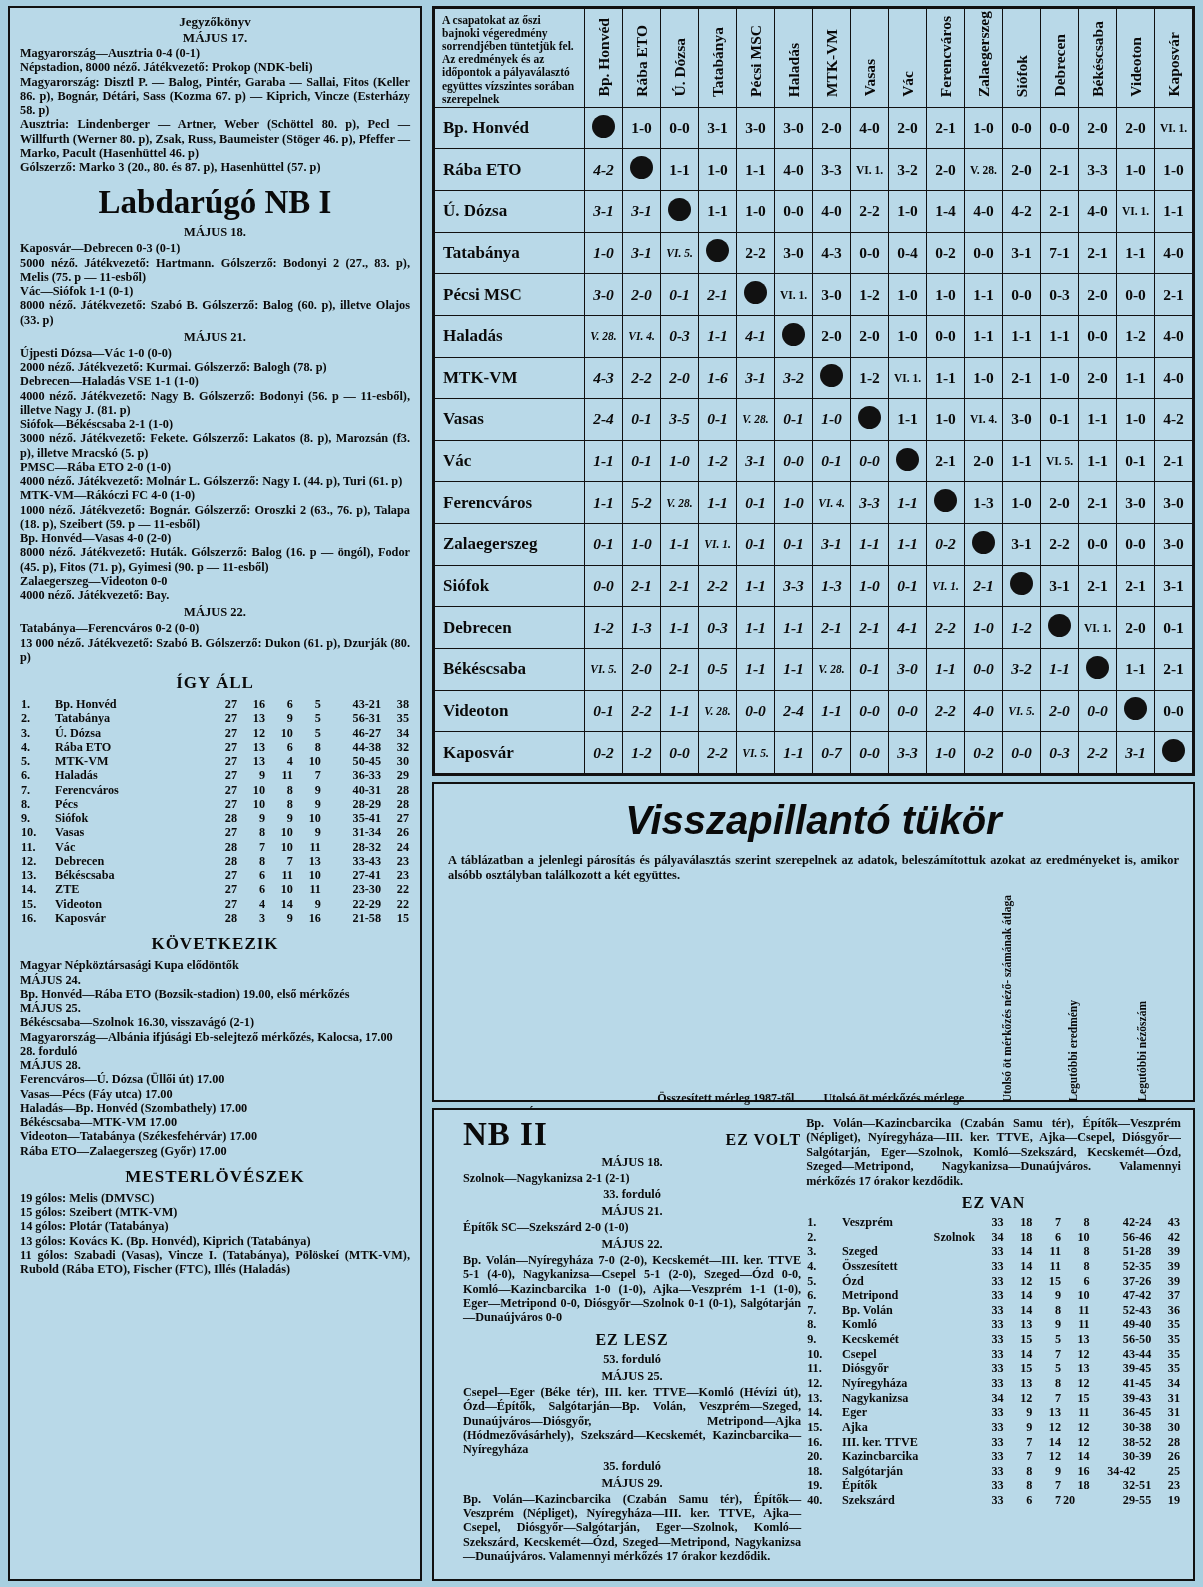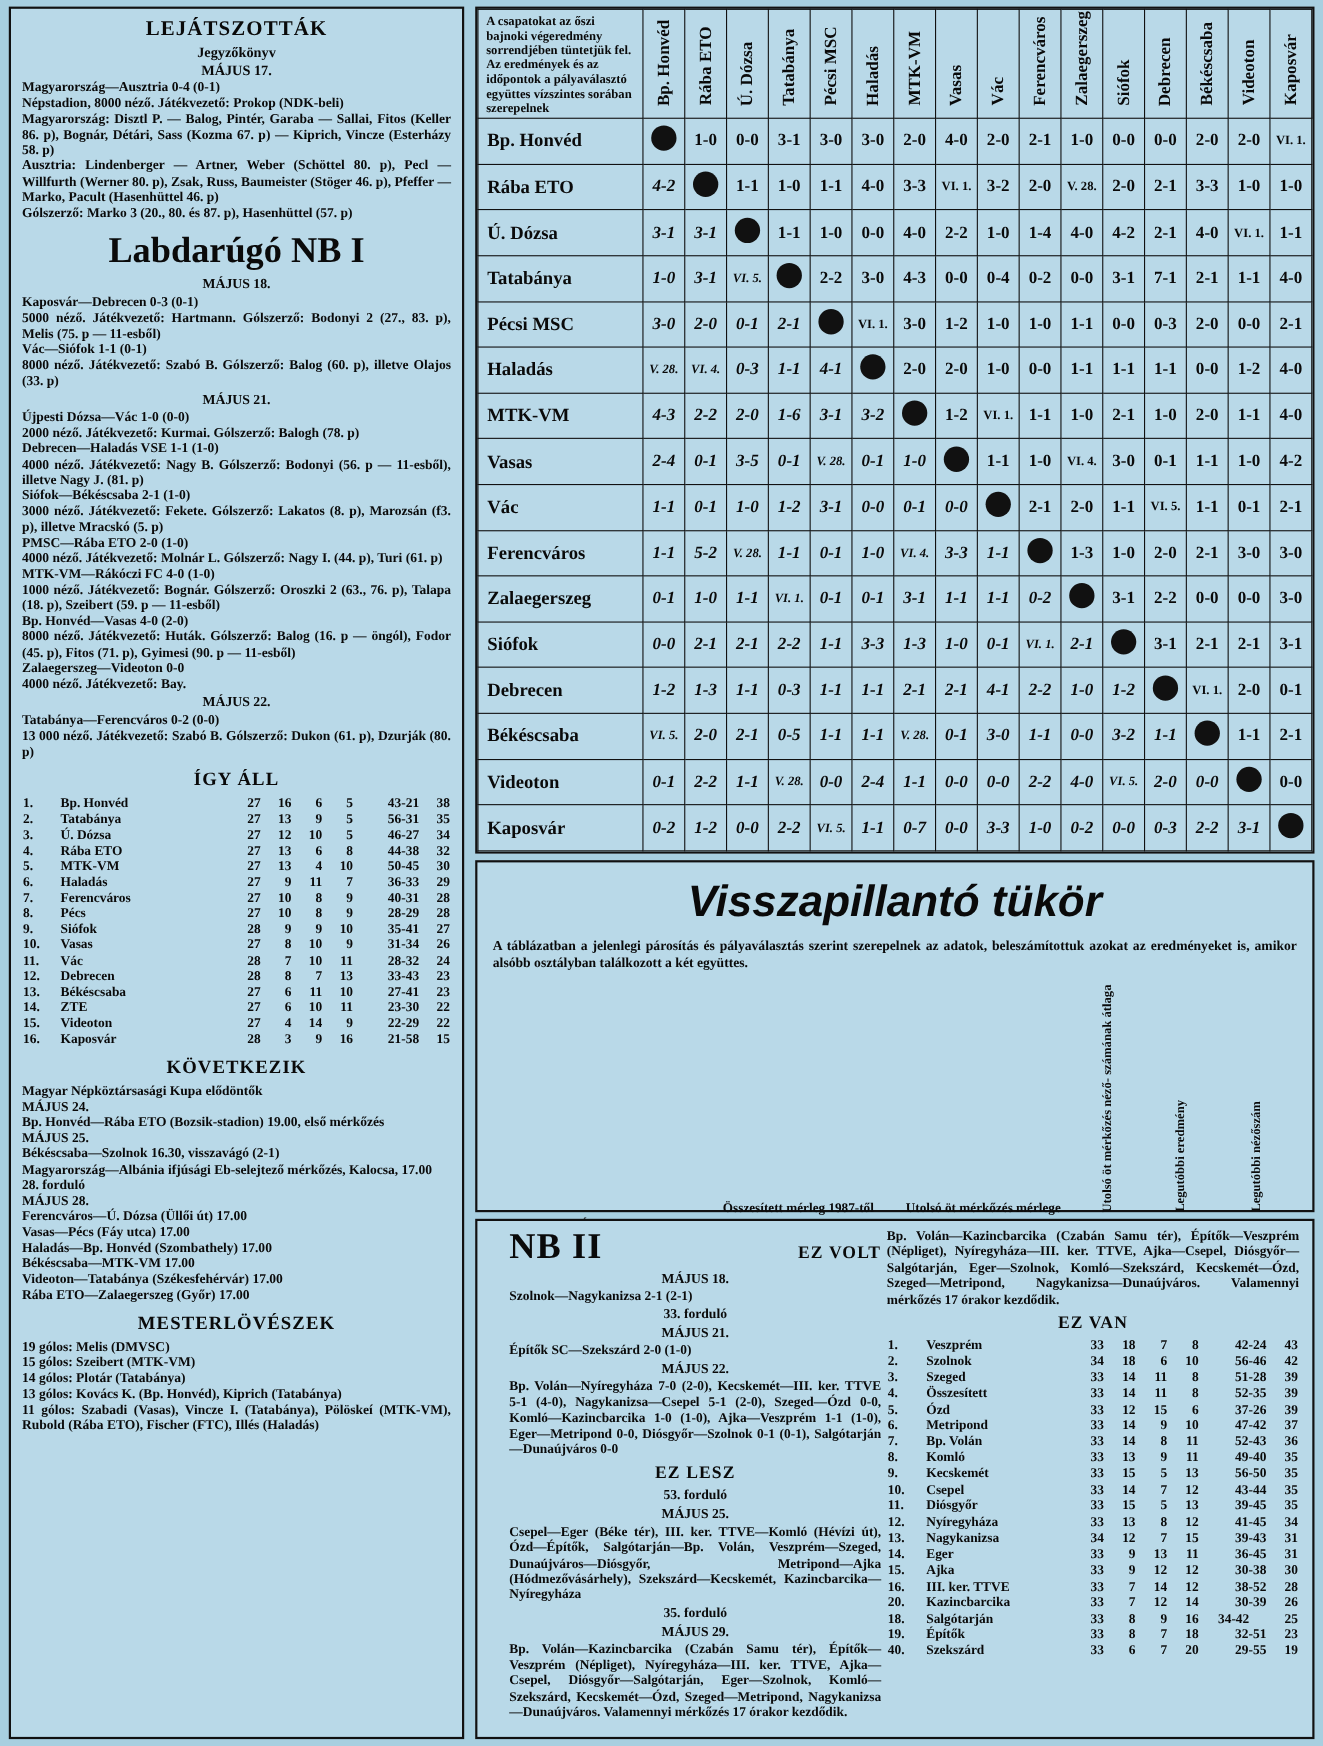--- a/index.html
+++ b/index.html
@@ -84,21 +84,20 @@
   table.nb2tbl{border-collapse:collapse;width:100%;font-size:12.2px;font-weight:bold;}
   table.nb2tbl td{padding:0 1px;line-height:1.2;white-space:nowrap;}
   .clearfix::after{content:"";display:block;clear:both;}
 </style>
 </head>
 <body>
 
 <div class="page">
 
   <div class="box" id="left-col">
-    <div class="h-title">LEJÁTSZOTTÁK</div>
     <div class="h-sub">Jegyzőkönyv</div>
     <div class="h-sub">MÁJUS 17.</div>
     <div class="body-txt" style="white-space:pre-line;">Magyarország—Ausztria 0-4 (0-1)
 Népstadion, 8000 néző. Játékvezető: Prokop (NDK-beli)
 Magyarország: Disztl P. — Balog, Pintér, Garaba — Sallai, Fitos (Keller 86. p), Bognár, Détári, Sass (Kozma 67. p) — Kiprich, Vincze (Esterházy 58. p)
 Ausztria: Lindenberger — Artner, Weber (Schöttel 80. p), Pecl — Willfurth (Werner 80. p), Zsak, Russ, Baumeister (Stöger 46. p), Pfeffer — Marko, Pacult (Hasenhüttel 46. p)
 Gólszerző: Marko 3 (20., 80. és 87. p), Hasenhüttel (57. p)</div>
 
     <div class="big-title">Labdarúgó NB I</div>
 
@@ -753,21 +752,21 @@
                 <td style="text-align: left; width: 36%;">Veszprém</td>
                 <td style="text-align: right;">33</td>
                 <td style="text-align: right;">18</td>
                 <td style="text-align: right;">7</td>
                 <td style="text-align: right;">8</td>
                 <td style="text-align: right;">42-24</td>
                 <td style="text-align: right;">43</td>
               </tr>
               <tr>
                 <td style="text-align: left;">2.</td>
-                <td style="text-align: left; width: 36%;">Szolnok</td>
+                <td style="text-align: right; width: 36%;">Szolnok</td>
                 <td style="text-align: right;">34</td>
                 <td style="text-align: right;">18</td>
                 <td style="text-align: right;">6</td>
                 <td style="text-align: right;">10</td>
                 <td style="text-align: right;">56-46</td>
                 <td style="text-align: right;">42</td>
               </tr>
               <tr>
                 <td style="text-align: left;">3.</td>
                 <td style="text-align: left; width: 36%;">Szeged</td>
@@ -937,21 +936,21 @@
                 <td style="text-align: right;">18</td>
                 <td style="text-align: right;">32-51</td>
                 <td style="text-align: right;">23</td>
               </tr>
               <tr>
                 <td style="text-align: left;">40.</td>
                 <td style="text-align: left; width: 36%;">Szekszárd</td>
                 <td style="text-align: right;">33</td>
                 <td style="text-align: right;">6</td>
                 <td style="text-align: right;">7</td>
-                <td style="text-align: right;">20</td>
+                <td style="text-align: left;">20</td>
                 <td style="text-align: right;">29-55</td>
                 <td style="text-align: right;">19</td>
               </tr>
             </tbody>
         </table>
       </div>
     </div>
   </div>
 
 </div>

